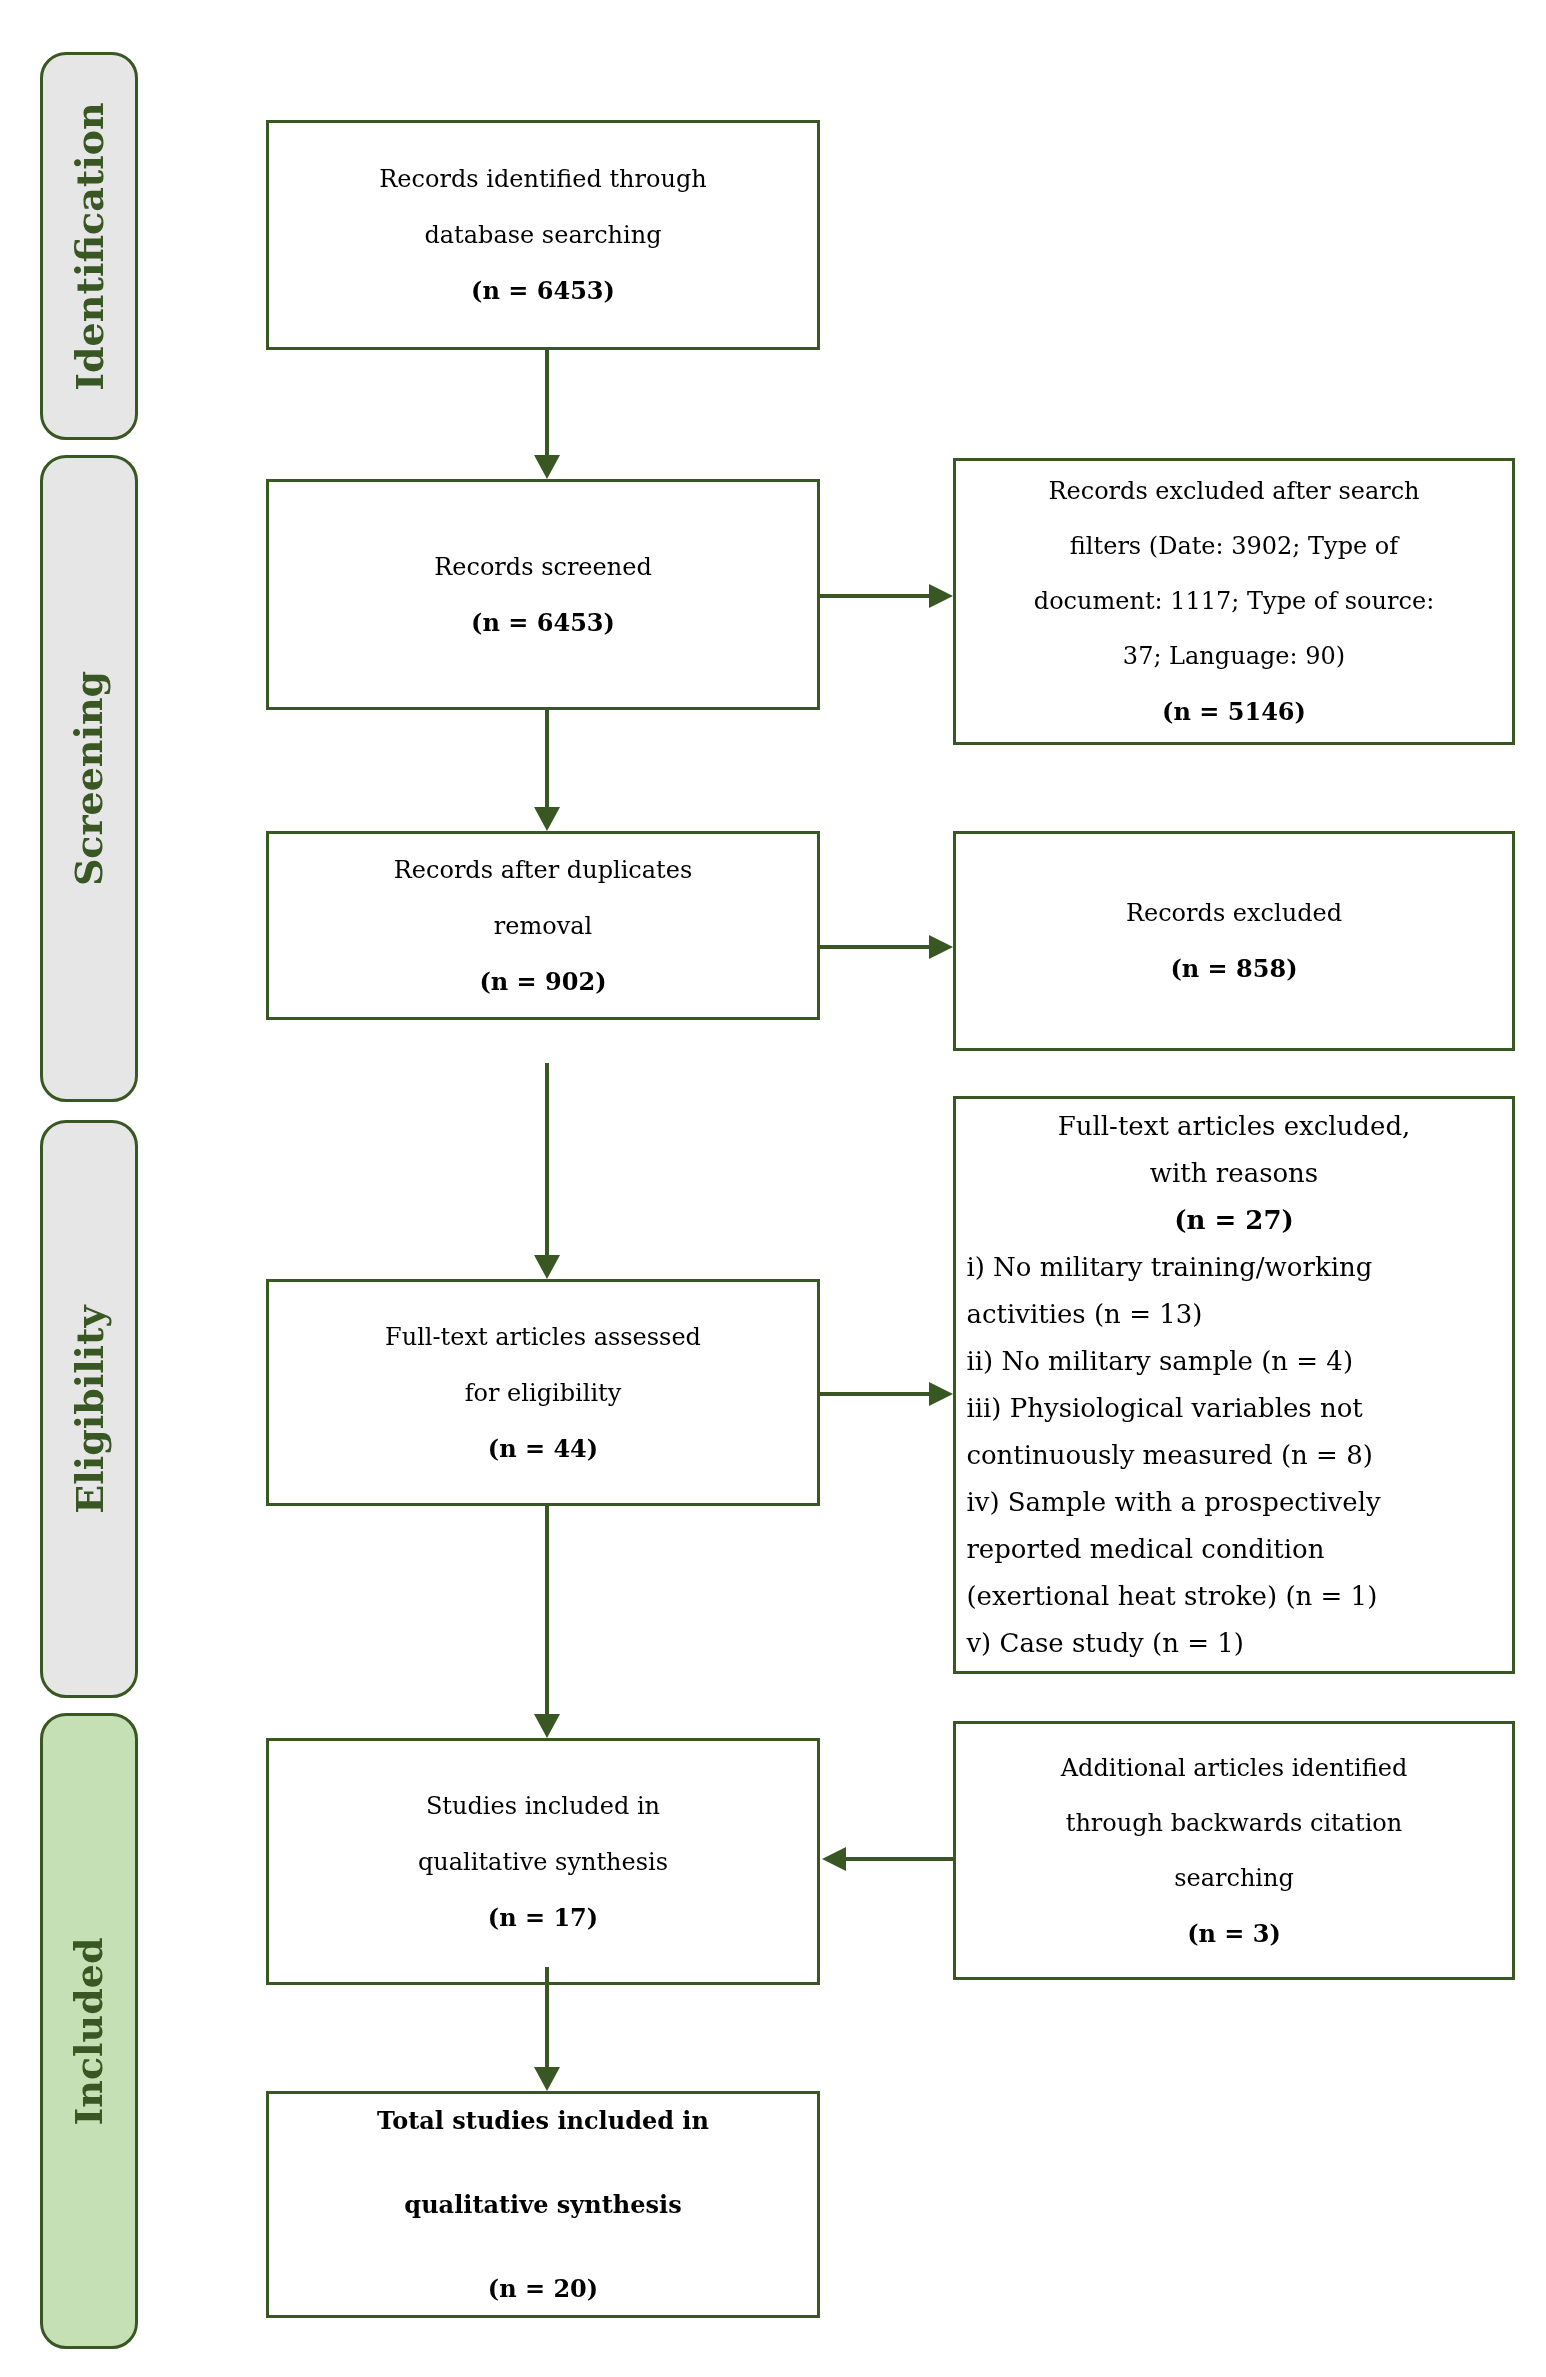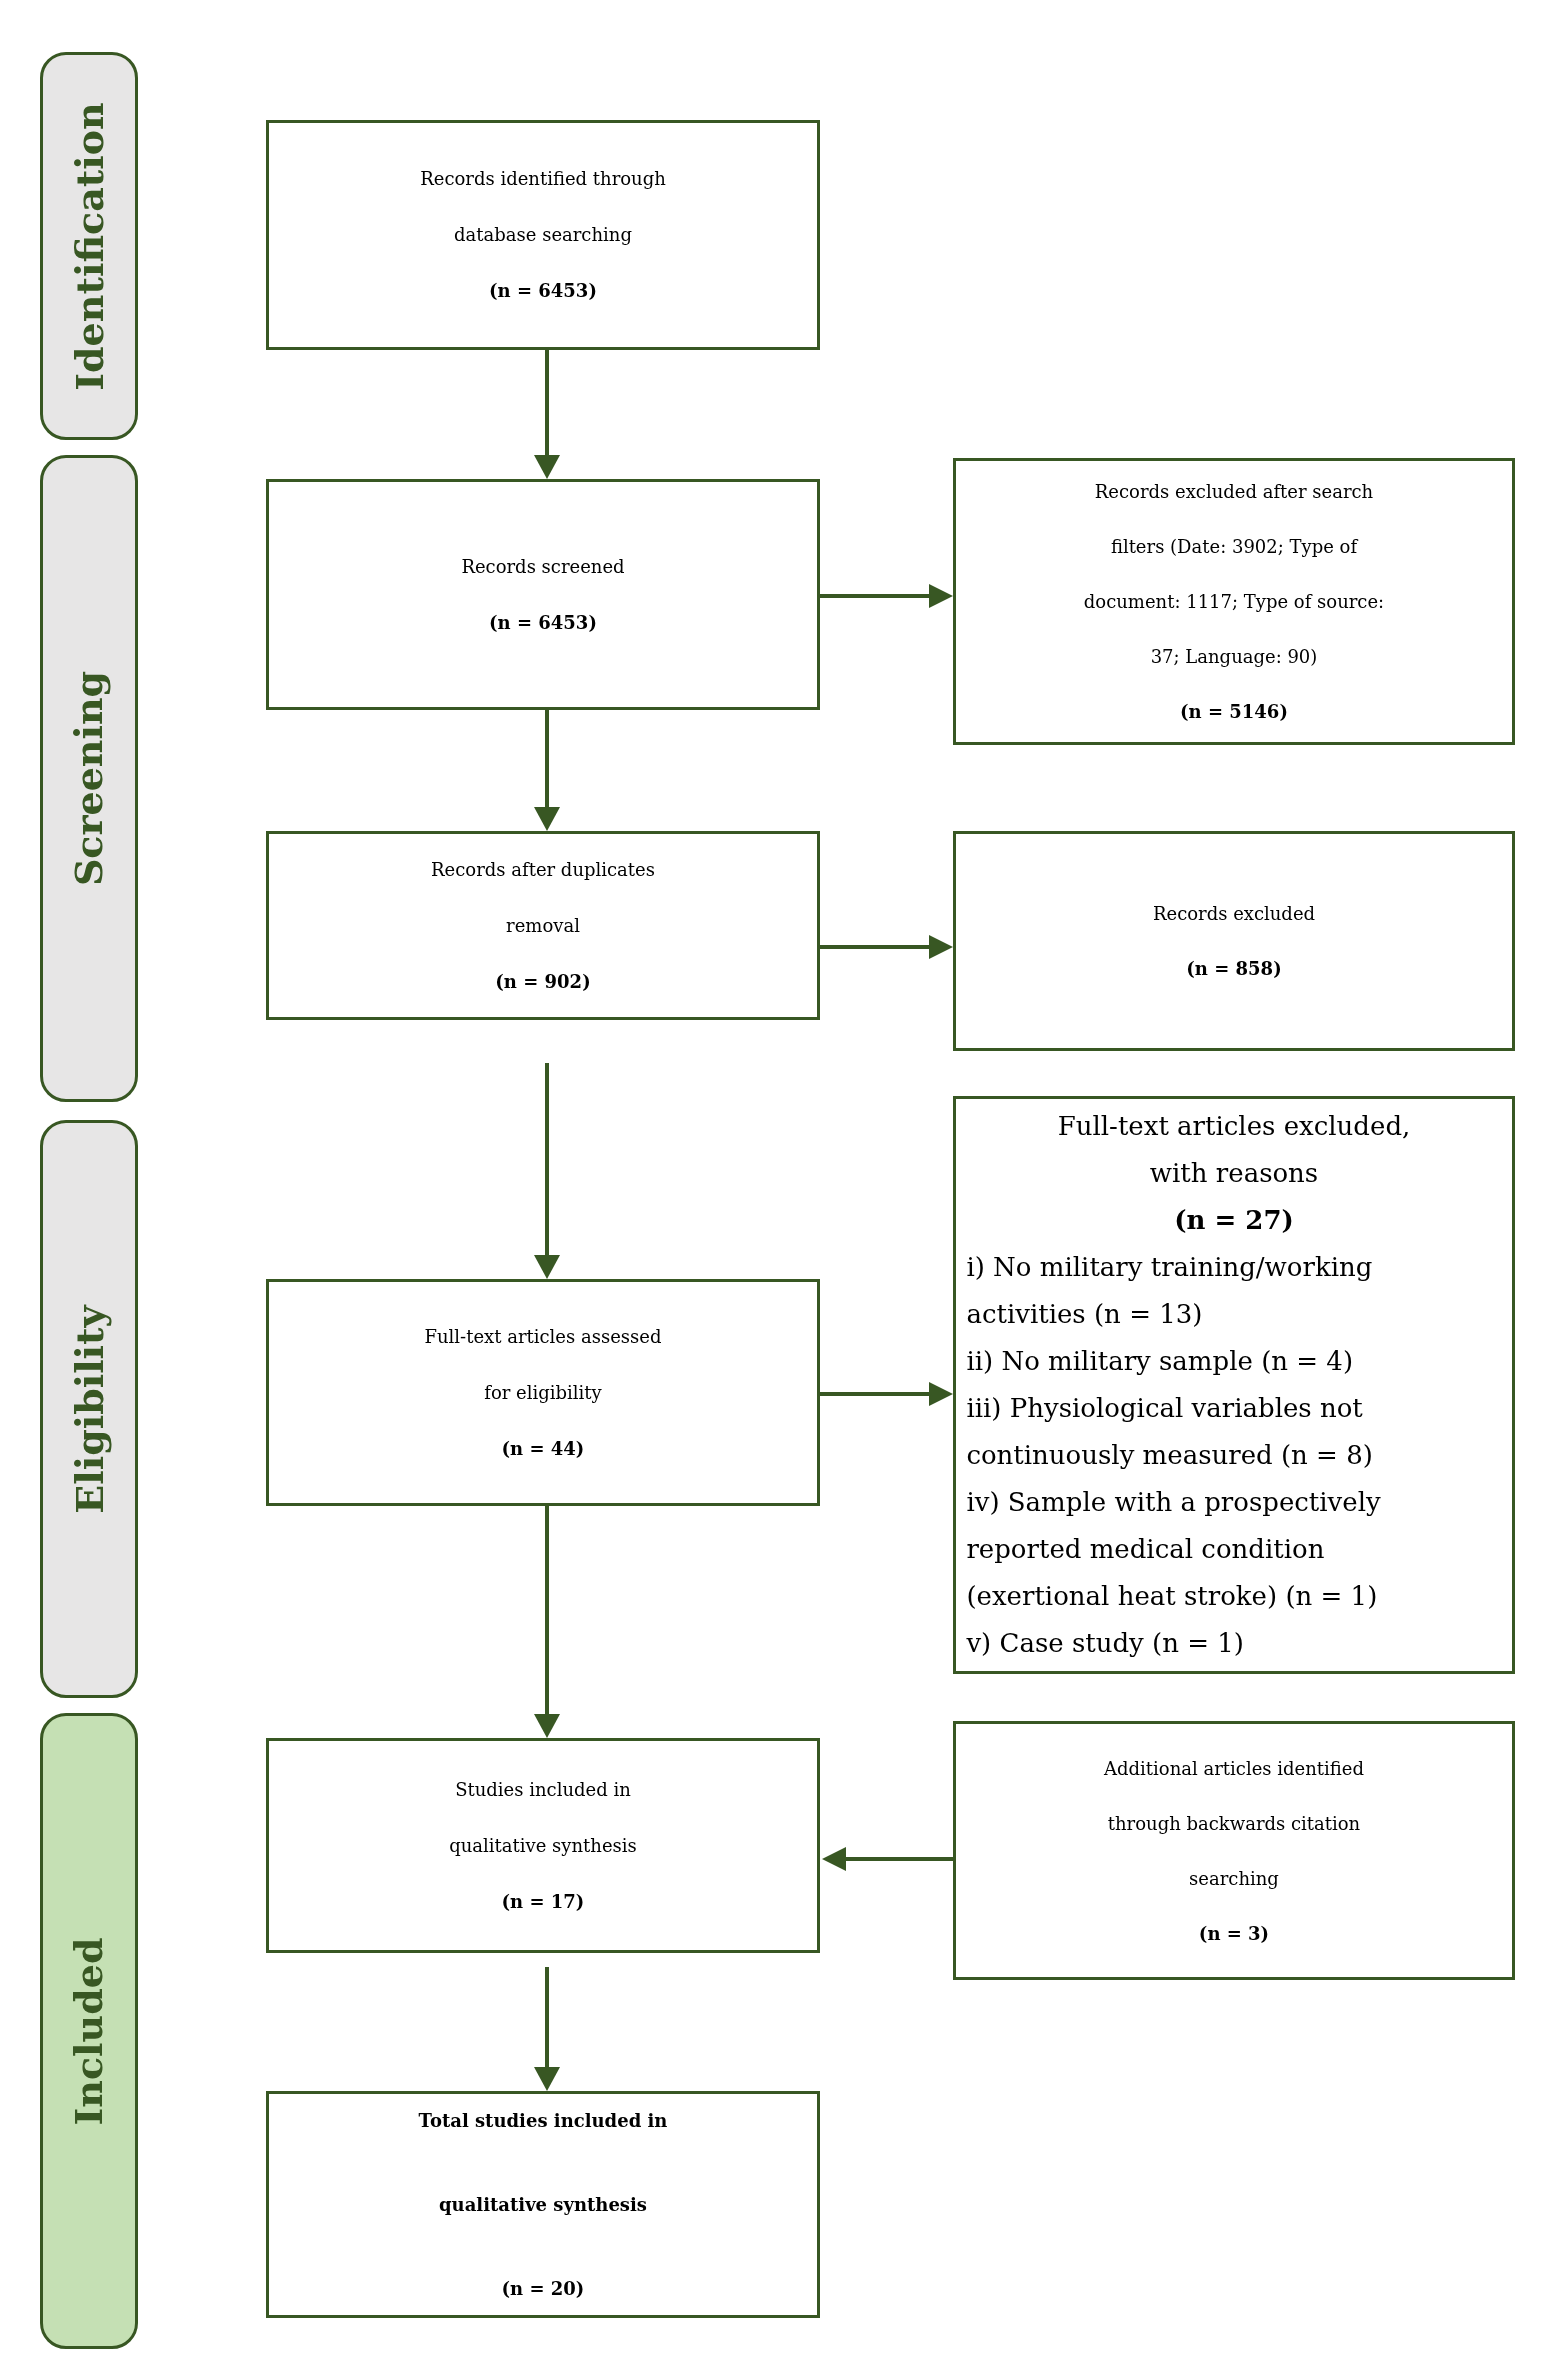--- a/index.html
+++ b/index.html
@@ -39,21 +39,21 @@
     position:absolute;
     border:3.5px solid var(--border-green);
     background:#ffffff;
     box-sizing:border-box;
     display:flex;flex-direction:column;
     align-items:center;justify-content:center;
     text-align:center;
   }
   .main-box{left:266px;width:554px;}
   .side-box{left:953px;width:562px;}
-  .tline{white-space:nowrap;font-size:18px;line-height:56px;}
+  .tline{white-space:nowrap;font-size:24px;line-height:56px;}
   .side-box .tline{line-height:55px;}
   .count{font-weight:bold;}
   .count.normal{font-weight:normal;}
   .bold-lines .tline{font-weight:bold;}
   
   .reasons-box{justify-content:flex-start;padding-top:4px;}
   .reasons-box .tline{font-size:26px;line-height:47px;}
   .reason-block{width:100%;padding:0 10.4px;box-sizing:border-box;text-align:left;}
   
   .vline{position:absolute;width:4.3px;background:var(--border-green);}
@@ -111,21 +111,21 @@
     <div class="tline">removal</div>
     <div class="tline count">(n = 902)</div>
   </div>
 
   <div class="box main-box" style="top:1279px;height:227px;">
     <div class="tline">Full-text articles assessed</div>
     <div class="tline">for eligibility</div>
     <div class="tline count">(n = 44)</div>
   </div>
 
-  <div class="box main-box" style="top:1738px;height:215px;">
+  <div class="box main-box" style="top:1738px;height:247px;">
     <div class="tline">Studies included in</div>
     <div class="tline">qualitative synthesis</div>
     <div class="tline count">(n = 17)</div>
   </div>
 
   <div class="box main-box bold-lines" style="top:2091px;height:227px;gap:28px;">
     <div class="tline">Total studies included in</div>
     <div class="tline">qualitative synthesis</div>
     <div class="tline count normal">(n = 20)</div>
   </div>

